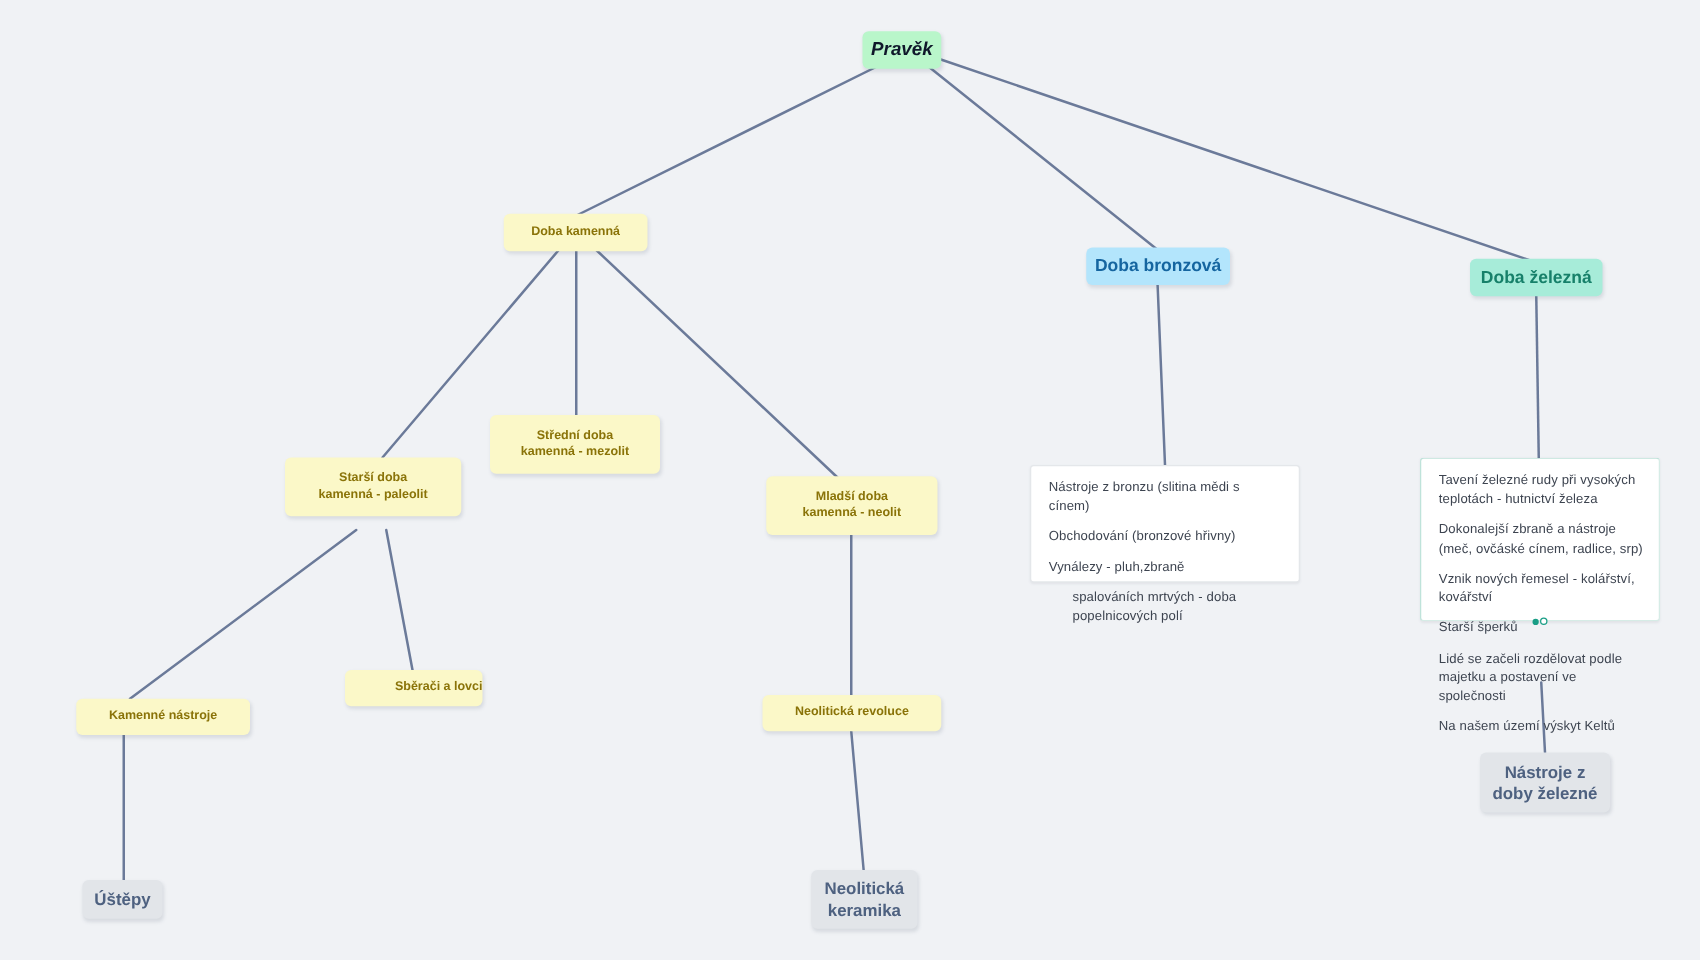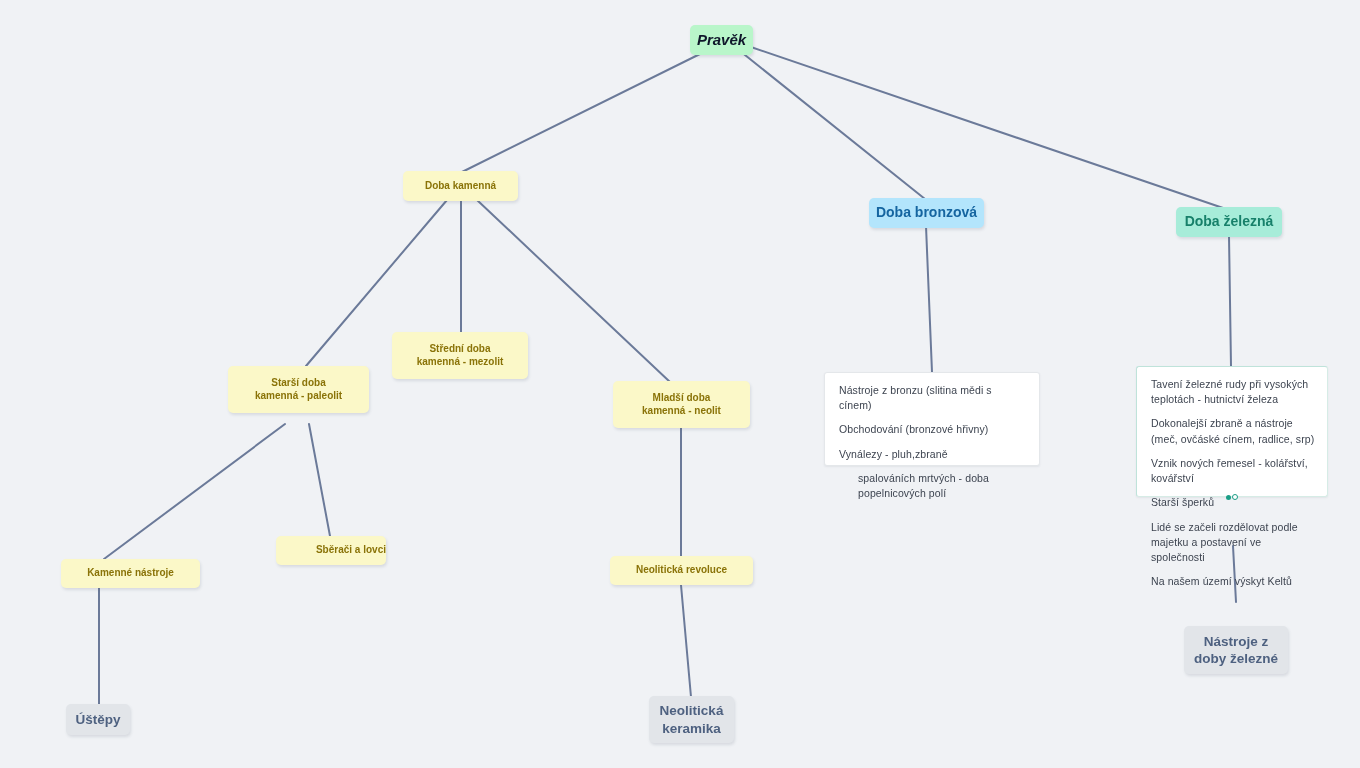--- a/index.html
+++ b/index.html
@@ -178,21 +178,21 @@
 
   <div class="node n-gray" style="left:66px; top:704px; width:64px; height:31px;">
     <span>Úštěpy</span>
   </div>
 
   <div class="node n-gray" style="left:649px; top:696px; width:85px; height:47px;">
     <span>Neolitická
 keramika</span>
   </div>
 
-  <div class="node n-gray" style="left:1184px; top:626px; width:104px; height:48px;justify-content:center;">
+  <div class="node n-gray" style="left:1184px; top:602px; width:104px; height:48px;justify-content:center;">
     <span>Nástroje z
 doby železné</span>
   </div>
 
   <div class="notebox" style="left:824px; top:372px; width:216px; height:94px;">
     <div class="note-line">Nástroje z bronzu (slitina mědi s cínem)</div>
     <div class="note-line">Obchodování (bronzové hřivny)</div>
     <div class="note-line">Vynálezy - pluh,zbraně</div>
     <div class="note-line">spalováních mrtvých - doba popelnicových polí</div>
   </div>

